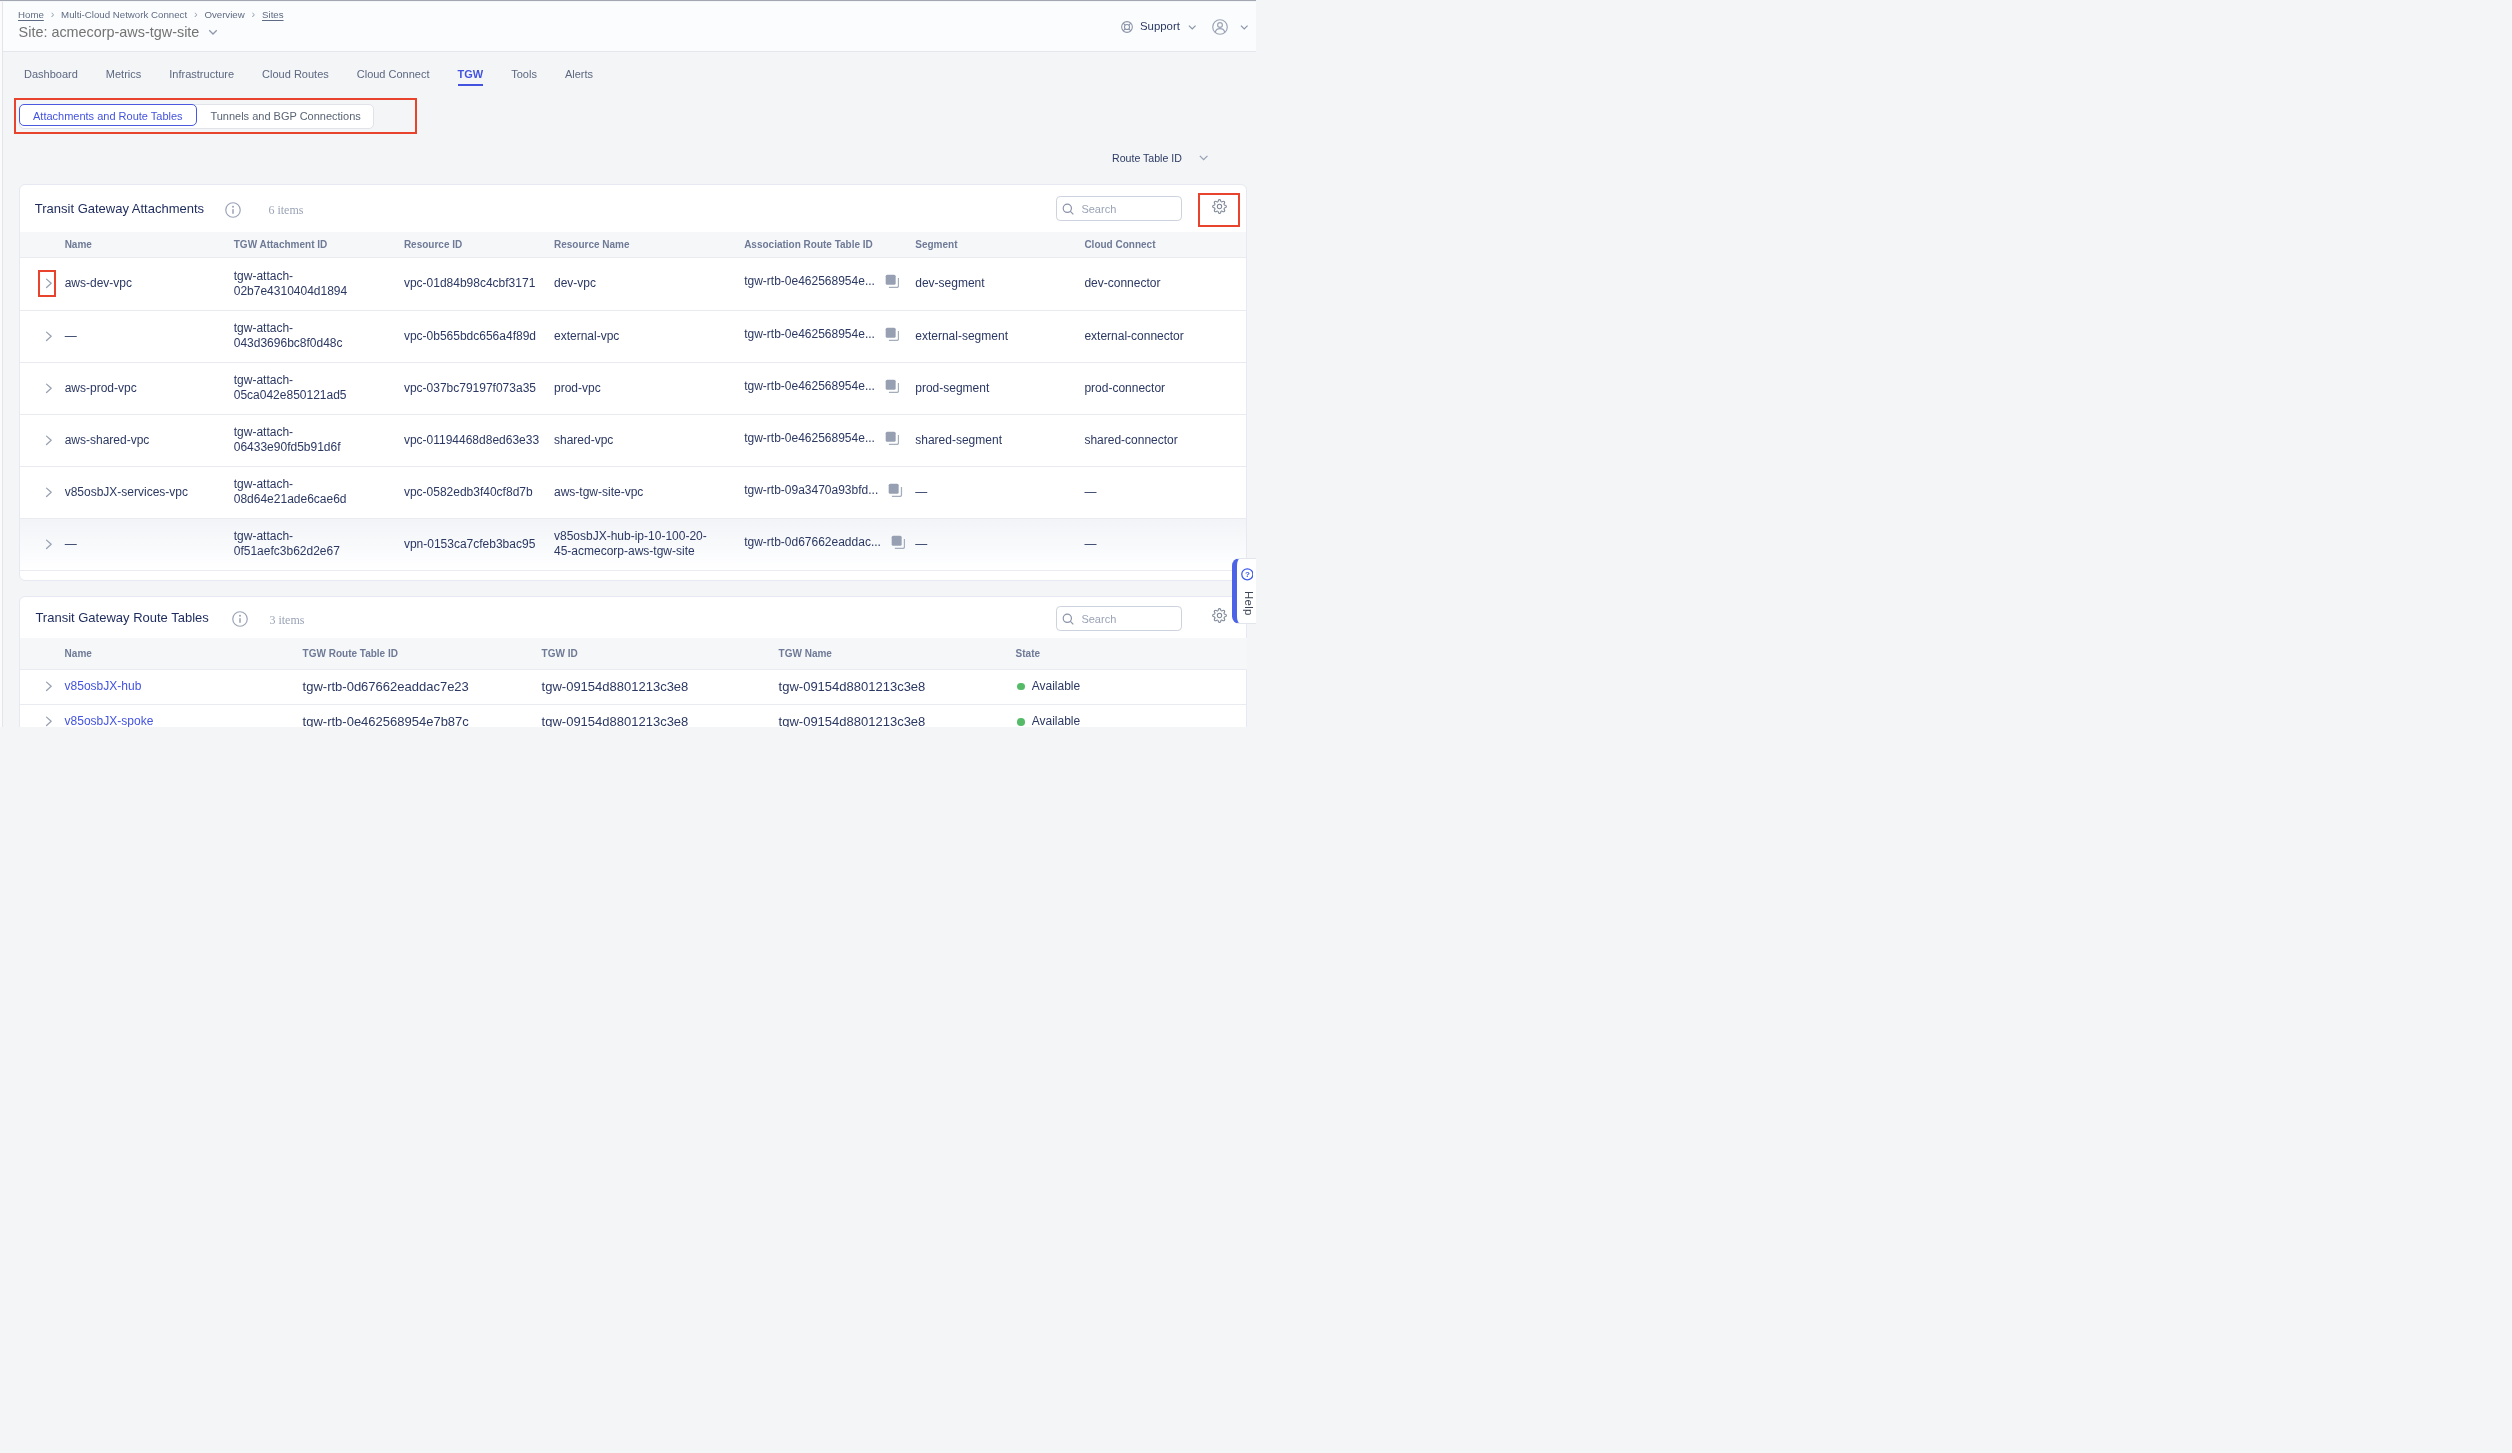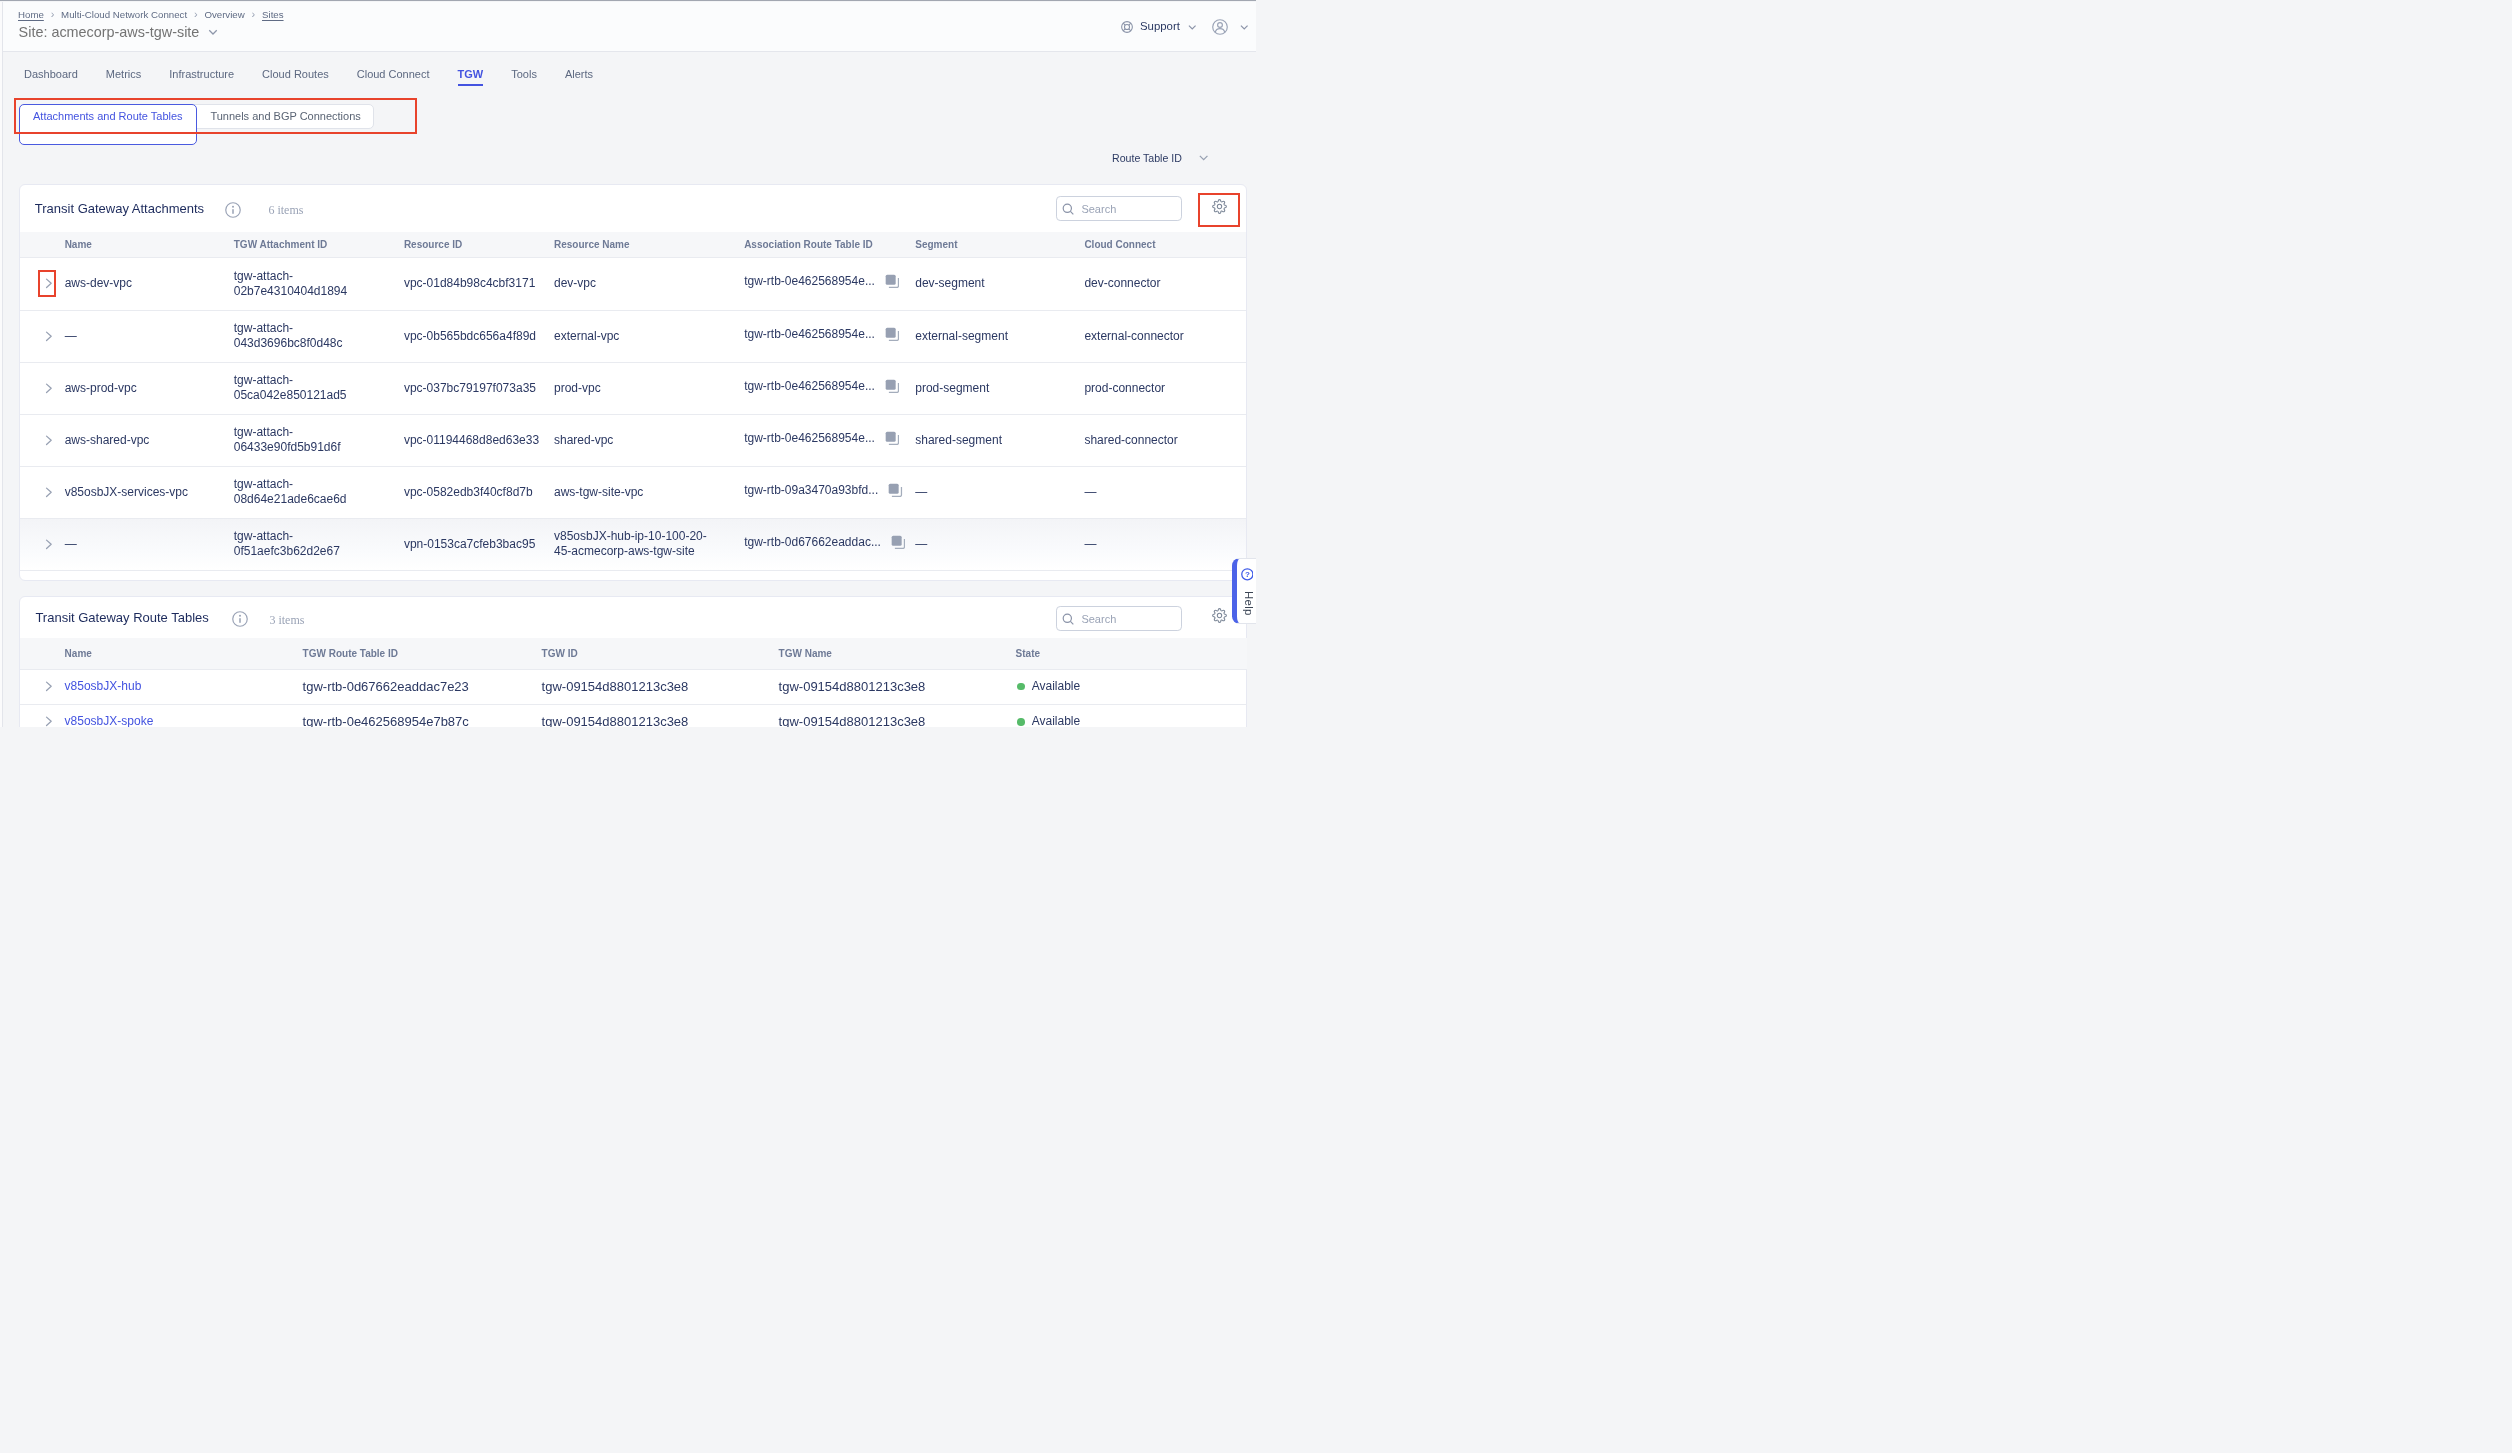--- a/index.html
+++ b/index.html
@@ -7,21 +7,21 @@
 .leftstrip { position:absolute; top:1.7px; left:0; width:3.4px; height:725px; background:#fbfbfc; border-right:0.8px solid #e3e5eb; z-index:20; }
 .header { position:absolute; top:1.7px; left:0; width:1256px; height:50px; background:#fbfcfd; border-bottom:0.8px solid #e4e6ec; }
 .crumbs { position:absolute; left:18px; top:6px; font-size:9.7px; color:#5f6b84; }
 .crumbs a { color:#5f6b84; text-decoration:underline; text-underline-offset:1.7px; }
 .crumbs .sep { color:#9aa3b5; margin:0 6.8px; font-size:11px; position:relative; top:0.8px; }
 .sitetitle { position:absolute; left:18.6px; top:22.4px; font-size:14.4px; color:#737373; }
 .tabs { position:absolute; top:68px; left:24px; display:flex; }
 .tab { font-size:11px; color:#5c6880; margin-right:28px; padding-bottom:4.2px; }
 .tab.active { color:#4353e0; font-weight:bold; border-bottom:2.5px solid #4353e0; }
 .segwrap { position:absolute; top:104px; left:18.6px; width:355px; height:24.5px; background:#fff; border:0.8px solid #e0e3ea; border-radius:5px; }
-.seg1 { position:absolute; left:-0.8px; top:-0.8px; width:178px; height:41px; border:0.8px solid #4a5ae0; border-radius:5px; background:#fff; color:#4353e0; font-size:11px; line-height:23px; text-align:center; }
+.seg1 { position:absolute; left:-0.8px; top:-0.8px; width:178px; height:22px; border:0.8px solid #4a5ae0; border-radius:5px; background:#fff; color:#4353e0; font-size:11px; line-height:23px; text-align:center; }
 .seg2 { position:absolute; left:177px; top:0; width:178px; height:23px; color:#5a6474; font-size:11px; line-height:23px; text-align:center; }
 .redbox { position:absolute; border:2.5px solid #e8432c; z-index:40; }
 .rb-seg { top:98px; left:14.4px; width:403px; height:36px; }
 .rb-gear1 { top:193px; left:1198px; width:42px; height:34px; }
 .rb-chev { top:270px; left:38px; width:18px; height:27px; }
 .rtid { position:absolute; top:152px; left:1112px; font-size:10.6px; color:#2c3a63; }
 .card { position:absolute; left:19.4px; width:1228px; background:#fff; border:0.8px solid #e7e9f2; border-radius:6px; }
 .card1 { top:184px; height:397px; }
 .card2 { top:596px; height:132px; border-bottom-left-radius:0; border-bottom-right-radius:0; }
 .cardtitle { position:absolute; font-size:13px; color:#1c2a5c; }

